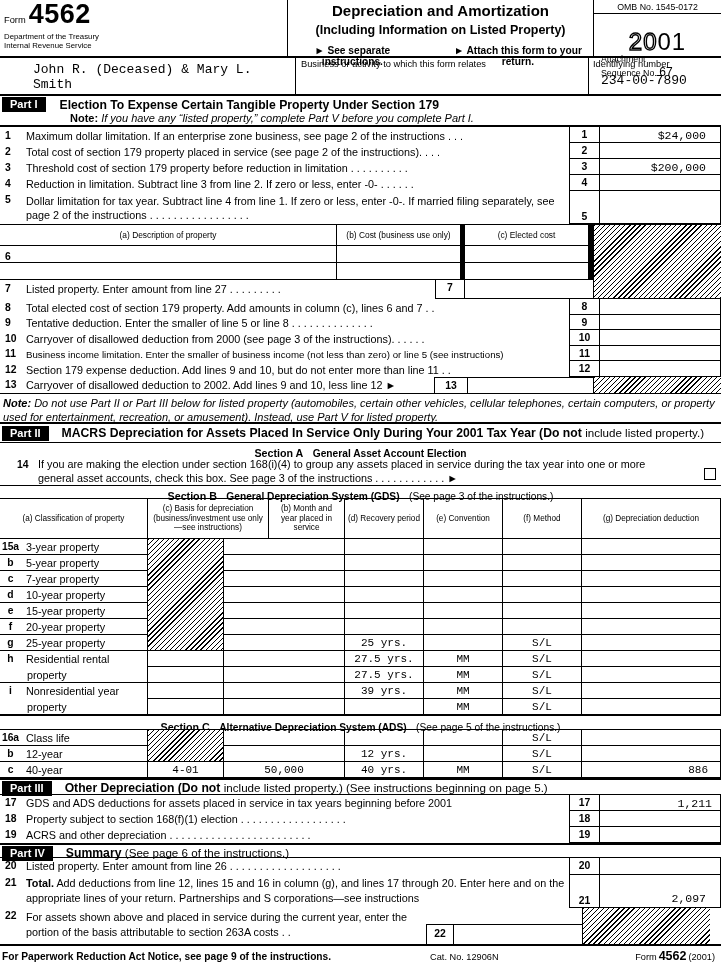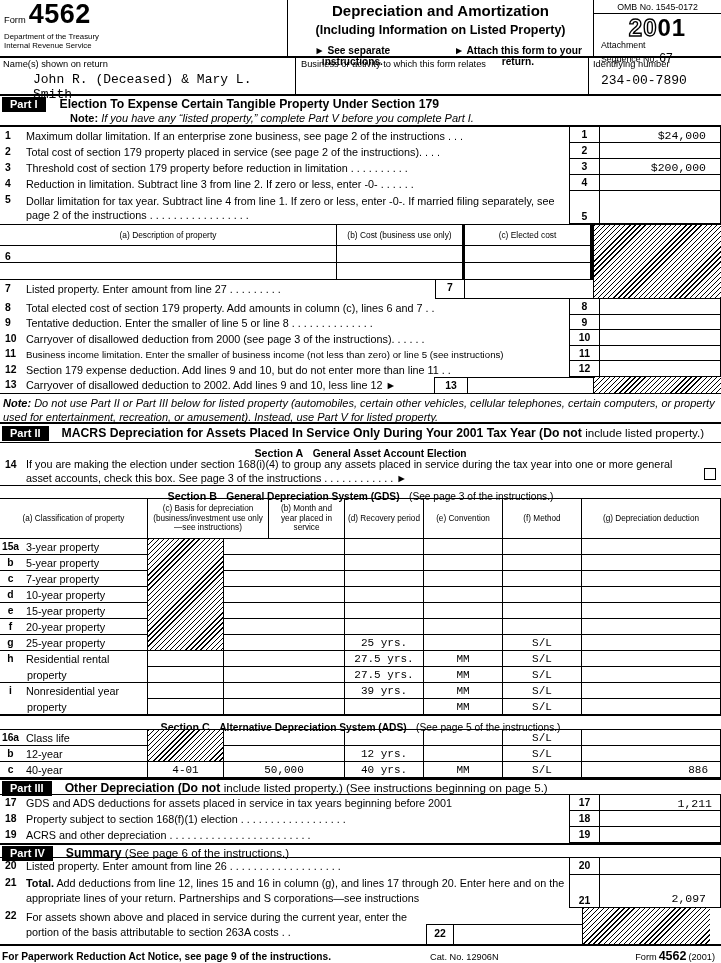--- a/index.html
+++ b/index.html
@@ -14,38 +14,38 @@
   .hl{width:288px;border-right:1.5px solid #000;box-sizing:border-box;padding:2px 0 0 4px}
   .fw{font-size:9.3px}
   .fnum{font-size:27px;font-weight:bold;letter-spacing:.5px;margin-left:3px;line-height:.95}
   .dept{font-size:7.8px;line-height:1.25;margin-top:4px}
   .hc{flex:1;text-align:center;padding-top:2px}
   .t1{font-size:15px;font-weight:bold}
   .t2{font-size:12.5px;font-weight:bold;margin-top:4px}
   .t3{font-size:10.2px;font-weight:bold;margin-top:8px;display:flex;justify-content:center;gap:26px}
   .hr{width:128px;border-left:1.5px solid #000;box-sizing:border-box;text-align:center}
   .omb{font-size:8.8px;border-bottom:1px solid #000;padding:2px 0 1px}
-  .yr{font-size:24px;font-weight:bold;letter-spacing:1px;line-height:1.05;margin-top:1px}
+  .yr{font-size:24px;font-weight:normal;letter-spacing:1px;line-height:1.05;margin-top:15px}
   .y20{color:#fff;-webkit-text-stroke:1.4px #000}
   .aseq{text-align:left;font-size:8.8px;padding-left:7px;line-height:1.25}
   .seqno{font-size:12px;font-weight:normal}
 
   
   .nmrow{display:flex;height:38px;border-bottom:2px solid #000;box-sizing:border-box}
   .nm1{width:296px;border-right:1.5px solid #000;box-sizing:border-box;padding:1px 0 0 3px}
   .nm2{flex:1;border-right:1.5px solid #000;padding:1px 0 0 5px}
   .nm3{width:128px;padding:1px 0 0 4px}
   .slbl{font-size:9.3px}
   .nval{font-size:13px;margin:3px 0 0 30px}
   .idval{font-size:13px;margin:4px 0 0 8px}
 
   
   .badge{background:#000;color:#fff;font-weight:bold;font-size:11px;padding:1px 8px 2px;margin-left:2px;white-space:nowrap;align-self:flex-start}
   .p1hdr{padding:1px 0 1px;border-bottom:2px solid #000}
-  .p1row1{display:flex;}
+  .p1row1{display:flex;align-items:center}
   .p1title{margin-left:14px;font-weight:bold;font-size:12.2px}
   .p1note{margin-left:70px;font-size:11px;margin-top:0px}
   .pbar{display:flex;padding:2px 0 1px}
   .bt2{border-top:2px solid #000}
   .ptitle{margin-left:13px;font-size:12.2px;line-height:1.18;max-width:645px}
   .tb{font-weight:bold}.tn{font-weight:normal;font-size:11.6px}
   .pbar3{border-top:2px solid #000;border-bottom:1px solid #000;display:flex;padding:1px 0 1px;height:17px;box-sizing:border-box}
   .pbar4{border-top:2px solid #000;border-bottom:1px solid #000;display:flex;padding:1px 0 0;height:15px;box-sizing:border-box}
 
   
@@ -61,42 +61,42 @@
         text-align:right;padding:2px 14px 0 0;box-sizing:border-box}
   .vb{display:flex;align-items:flex-end;justify-content:center;padding:0 0 1px 0}
   .vbr{display:flex;align-items:flex-end;justify-content:flex-end;padding:0 14px 1px 0}
   .h33{height:33px}
 
   
   .t6wrap{position:relative;border-top:1px solid #000}
   .t6hatch{position:absolute;top:0;right:0;width:128px;height:100%;border-left:1px solid #000;border-bottom:1px solid #000;box-sizing:border-box}
   .t6r{display:flex;width:593px;box-sizing:border-box}
   .t6a{width:337px;border-right:1px solid #000;border-bottom:1px solid #000;box-sizing:border-box}
-  .t6b,.t6c{width:128px;border-right:3px solid #000000;border-bottom:1px solid #000;box-sizing:border-box}
+  .t6b,.t6c{width:128px;border-right:5px solid #000000;border-bottom:1px solid #000;box-sizing:border-box}
   .t6hd{height:21px;font-size:8.4px;display:flex;align-items:center;justify-content:center;text-align:center;padding:0 4px}
   .t6d{height:17px}
   .ln6{font-weight:bold;font-size:10.4px;padding-left:5px}
   .l7row{display:flex;width:593px;height:19px;box-sizing:border-box}
   .box7{width:30px;border-left:1.5px solid #000;border-right:1.5px solid #000;border-bottom:1px solid #000;
         font-weight:bold;font-size:10.4px;text-align:center;padding-top:2px;box-sizing:border-box}
   .val7{width:128px;border-bottom:1px solid #000;box-sizing:border-box}
 
   
   .row13{display:flex;height:17px;border-bottom:1.5px solid #000;box-sizing:border-box}
   .box13{width:34px;border:1.5px solid #000;border-bottom:none;font-weight:bold;font-size:10.4px;text-align:center;padding-top:2px;box-sizing:border-box}
   .val13{width:125px;border-top:1px solid #000;box-sizing:border-box}
   .hatch13{width:128px;border-left:1px solid #000;box-sizing:border-box}
 
   .midnote{padding:2px 3px 0;font-size:11px;line-height:1.3;height:28px;box-sizing:border-box}
 
   .sstrip{text-align:center;border-top:1.5px solid #000;height:13px;box-sizing:border-box;padding-top:0px}
   .sb{font-weight:bold;font-size:10.7px}
   .sn{font-size:10.2px;margin-left:5px}
 
-  .l14{display:flex;position:relative;padding:2px 0 3px;height:30px;box-sizing:border-box}
+  .l14{display:flex;position:relative;padding:2px 12px 3px;height:30px;box-sizing:border-box}
   .l14lbl{flex:1;font-size:10.8px;line-height:1.3;padding-right:26px}
   .chk{position:absolute;right:5px;bottom:5px;width:10px;height:10px;border:1.7px solid #000}
 
   
   .mtable{position:relative;border-top:1px solid #000}
   .mrow{display:flex;height:16px;box-sizing:border-box}
   .mhead{height:40px}
   .mc{border-right:1px solid #000;border-bottom:1px solid #000;box-sizing:border-box;font-size:10.8px;padding-top:2px;overflow:hidden}
   .ca{width:148px}.cb{width:76px}.cc{width:121px}.cd{width:79px}.ce{width:79px}.cf{width:79px}.cg{width:139px}
   .mh{display:flex;align-items:center;justify-content:center;text-align:center;font-size:8.2px;line-height:1.15;padding:0 3px}
@@ -158,21 +158,20 @@
       </div>
       <div class="aseq">
         <div>Attachment</div>
         <div><span>Sequence No.</span> <span class="seqno">67</span></div>
       </div>
     </div>
   </div>
 
   <div class="nmrow">
     <div class="nm1">
-      <div class="slbl">Name(s) shown on return</div>
       <div class="nval mono">John R. (Deceased) &amp; Mary L. Smith</div>
     </div>
     <div class="nm2">
       <div class="slbl">Business or activity to which this form relates</div>
       <div class="nval mono"></div>
     </div>
     <div class="nm3">
       <div class="slbl">Identifying number</div>
       <div class="idval mono">234-00-7890</div>
     </div>

